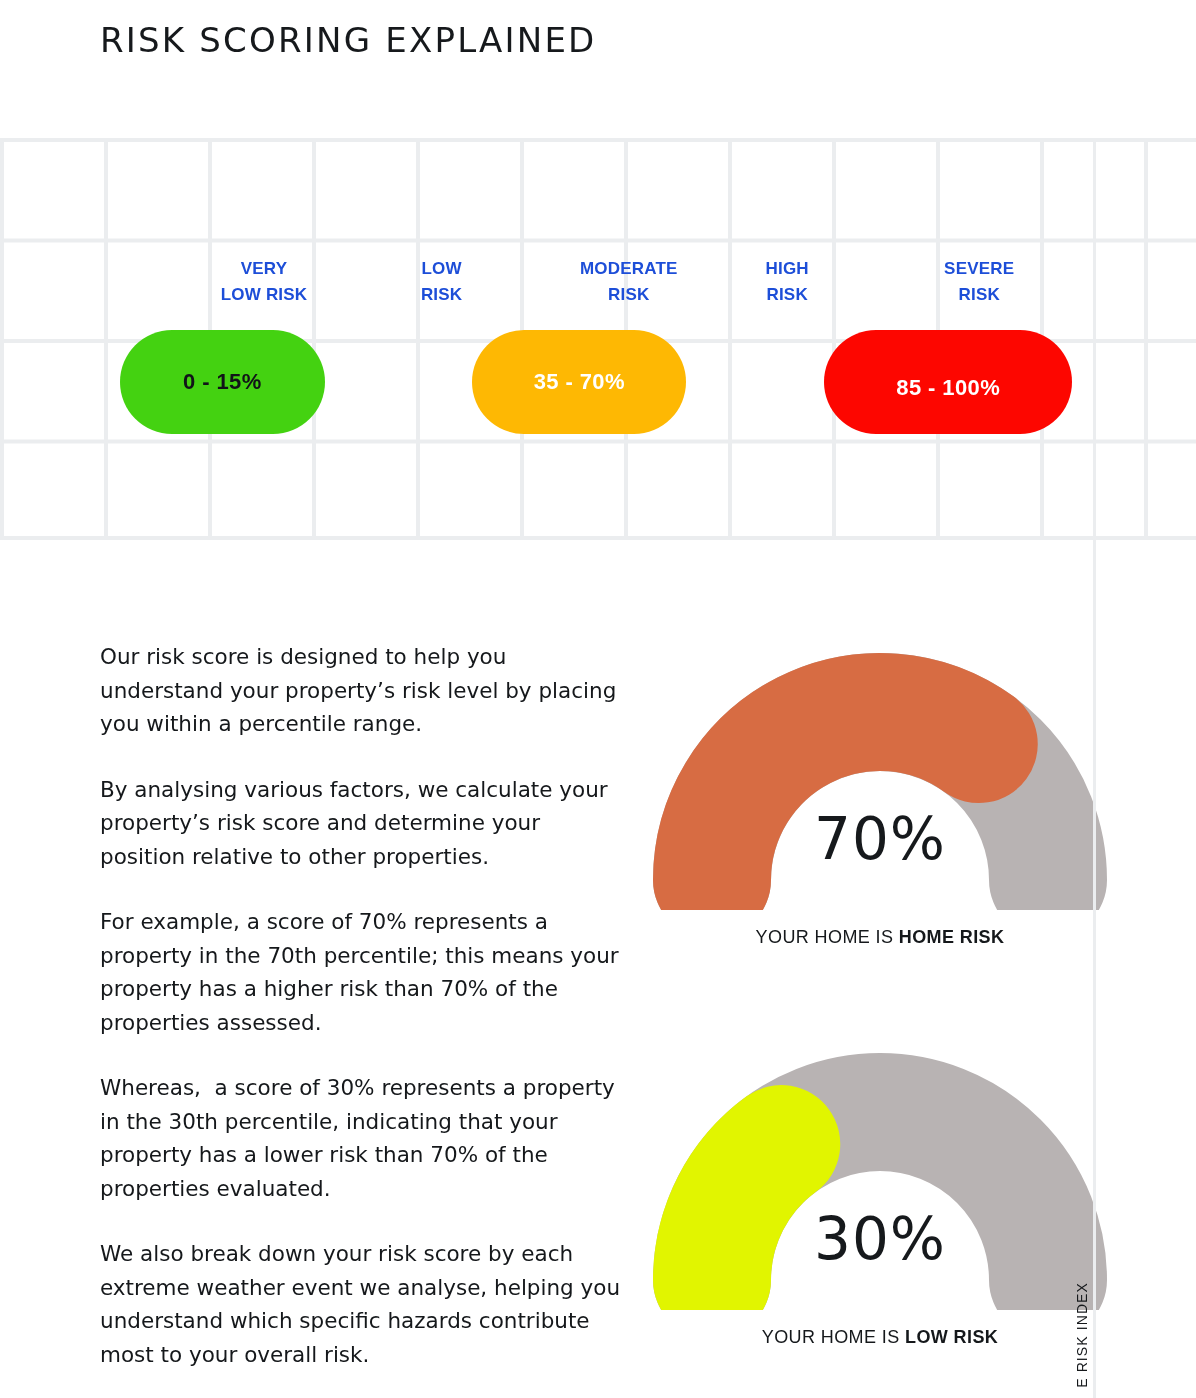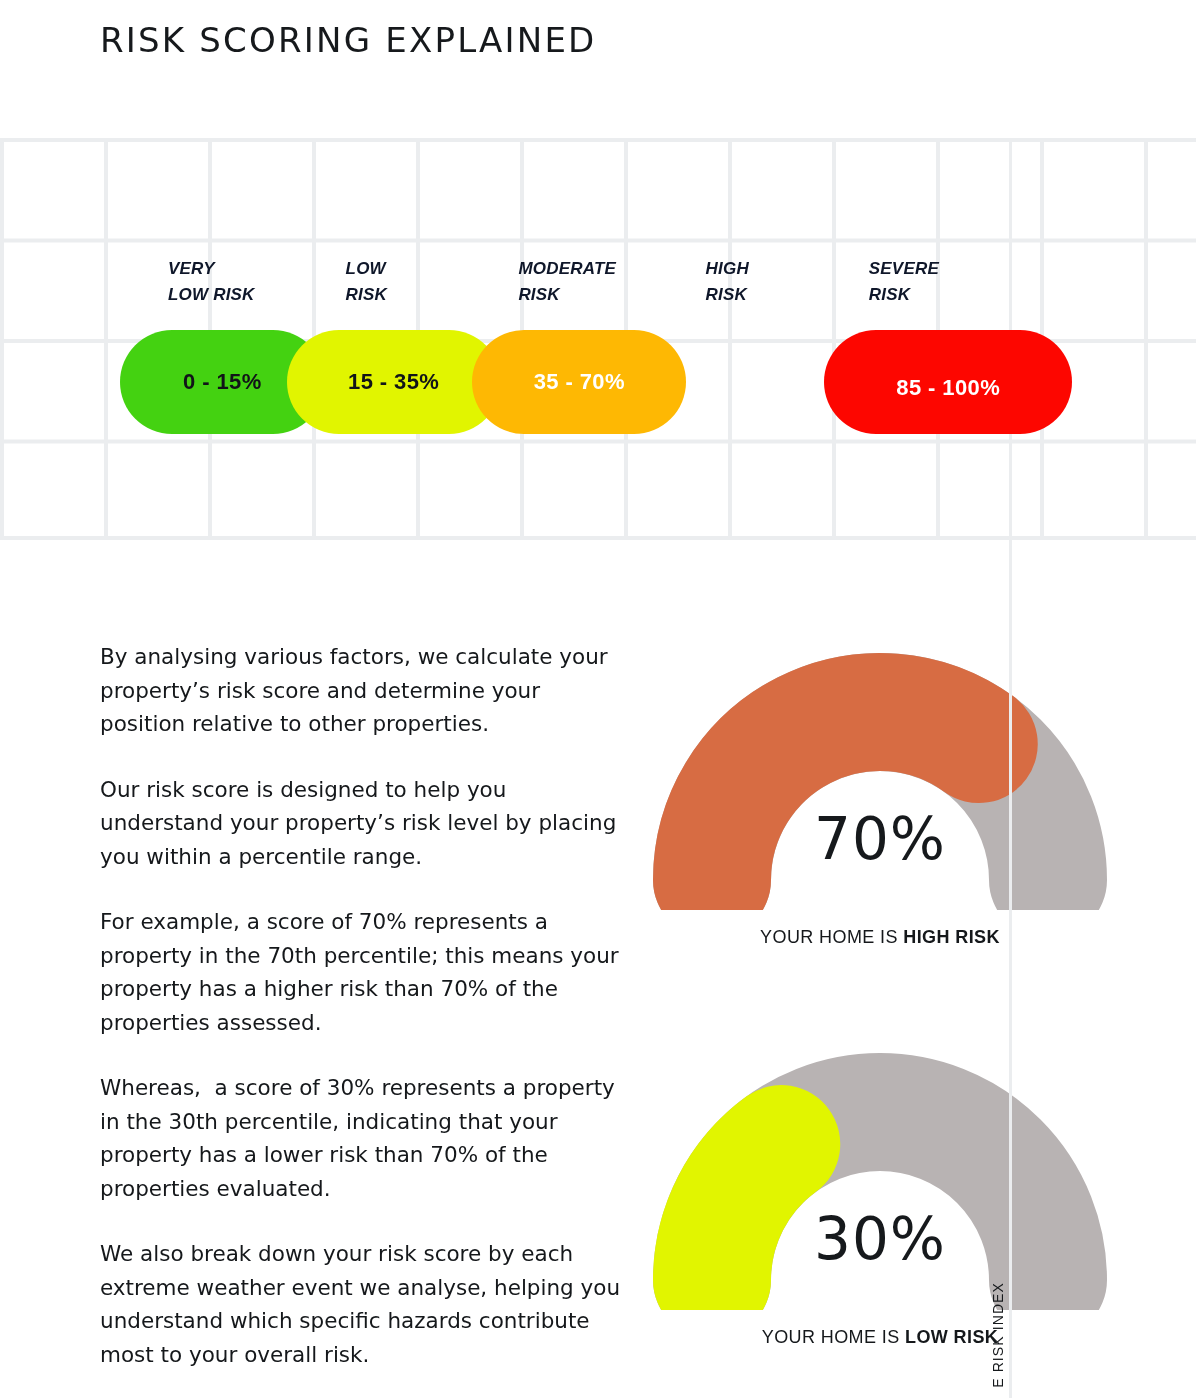--- a/index.html
+++ b/index.html
@@ -3,21 +3,21 @@
 <meta charset="utf-8">
 <style>
   * { box-sizing: border-box; margin: 0; padding: 0; }
   html, body {
     width: 1196px;
     height: 1398px;
     background: #ffffff;
     font-family: "Liberation Sans", sans-serif;
     overflow: hidden;
   }
-  .page { position: relative; width: 1012px; height: 1398px; background: #fff; }
+  .page { position: relative; width: 1096px; height: 1398px; background: #fff; }
 
   
   .title {
     position: absolute;
     left: 100px; top: 20px;
     font-size: 34px;
     font-weight: 400;
     letter-spacing: 2.2px;
     color: #16191c;
     font-family: "DejaVu Sans", sans-serif;
@@ -42,28 +42,27 @@
   }
 
   
   .scale-labels {
     position: absolute;
     left: 120px; top: 256px;
     width: 960px; height: 60px;
   }
   .scale-label {
     position: absolute;
-    text-align: left;
+    text-align: center;
     font-size: 17px;
     font-weight: 700;
     line-height: 26px;
-    color: #0f172a;
+    color: #1d4ed8;
     letter-spacing: 0.2px;
     font-family: "Liberation Sans", sans-serif;
-    font-style: italic;
   }
 
   .scale-bar {
     position: absolute;
     left: 120px; top: 330px;
     width: 952px; height: 104px;
   }
   .seg {
     position: absolute;
     top: 0;
@@ -181,43 +180,40 @@
       </div>
     </div>
 
   <div class="scale-bar">
       <div class="seg" style="left: 74%; width: 26%; background: rgb(253, 6, 0); z-index: 5;">
         <span class="seg-text" style="color: rgb(255, 255, 255); margin-top: 12px;">85 - 100%</span>
       </div>
       <div class="seg" style="left: 37%; width: 22.5%; background: rgb(254, 184, 3); z-index: 3;">
         <span class="seg-text" style="color: rgb(255, 255, 255);">35 - 70%</span>
       </div>
-      <div class="seg" style="left: 17.5%; width: 22.5%; background: rgb(225, 245, 0); z-index: 2;">
-        <span class="seg-text" style="color: rgb(17, 20, 24);">15 - 35%</span>
-      </div>
       <div class="seg" style="left: 0%; width: 21.5%; background: rgb(68, 210, 17); z-index: 1;">
         <span class="seg-text" style="color: rgb(17, 20, 24);">0 - 15%</span>
       </div>
     </div>
 
   <div class="copy">
+      <p>Our risk score is designed to help you understand your property’s risk level by placing you within a percentile range.</p>
       <p>By analysing various factors, we calculate your property’s risk score and determine your position relative to other properties.</p>
-      <p>Our risk score is designed to help you understand your property’s risk level by placing you within a percentile range.</p>
       <p>For example, a score of 70% represents a property in the 70th percentile; this means your property has a higher risk than 70% of the properties assessed.</p>
       <p>Whereas,  a score of 30% represents a property in the 30th percentile, indicating that your property has a lower risk than 70% of the properties evaluated.</p>
       <p>We also break down your risk score by each extreme weather event we analyse, helping you understand which specific hazards contribute most to your overall risk.</p>
     </div>
 
   <div class="gauge gauge-1">
       <svg class="gauge-svg" viewBox="0 0 470 265">
         <path d="M 67.00 235.00 A 168 168 0 0 1 403.00 235.00" fill="none" stroke="#b8b3b3" stroke-width="118" stroke-linecap="round"></path>
         <path d="M 67.00 235.00 A 168 168 0 0 1 333.75 99.09" fill="none" stroke="#d76c43" stroke-width="118" stroke-linecap="round"></path>
       </svg>
       <div class="gauge-value">70%</div>
-      <div class="gauge-caption"><span>YOUR HOME IS </span><b>HIGH RISK</b></div>
+      <div class="gauge-caption"><span>YOUR HOME IS </span><b>HOME RISK</b></div>
     </div>
   <div class="gauge gauge-2">
       <svg class="gauge-svg" viewBox="0 0 470 265">
         <path d="M 67.00 235.00 A 168 168 0 0 1 403.00 235.00" fill="none" stroke="#b8b3b3" stroke-width="118" stroke-linecap="round"></path>
         <path d="M 67.00 235.00 A 168 168 0 0 1 136.25 99.09" fill="none" stroke="#e1f500" stroke-width="118" stroke-linecap="round"></path>
       </svg>
       <div class="gauge-value">30%</div>
       <div class="gauge-caption"><span>YOUR HOME IS </span><b>LOW RISK</b></div>
     </div>
 

